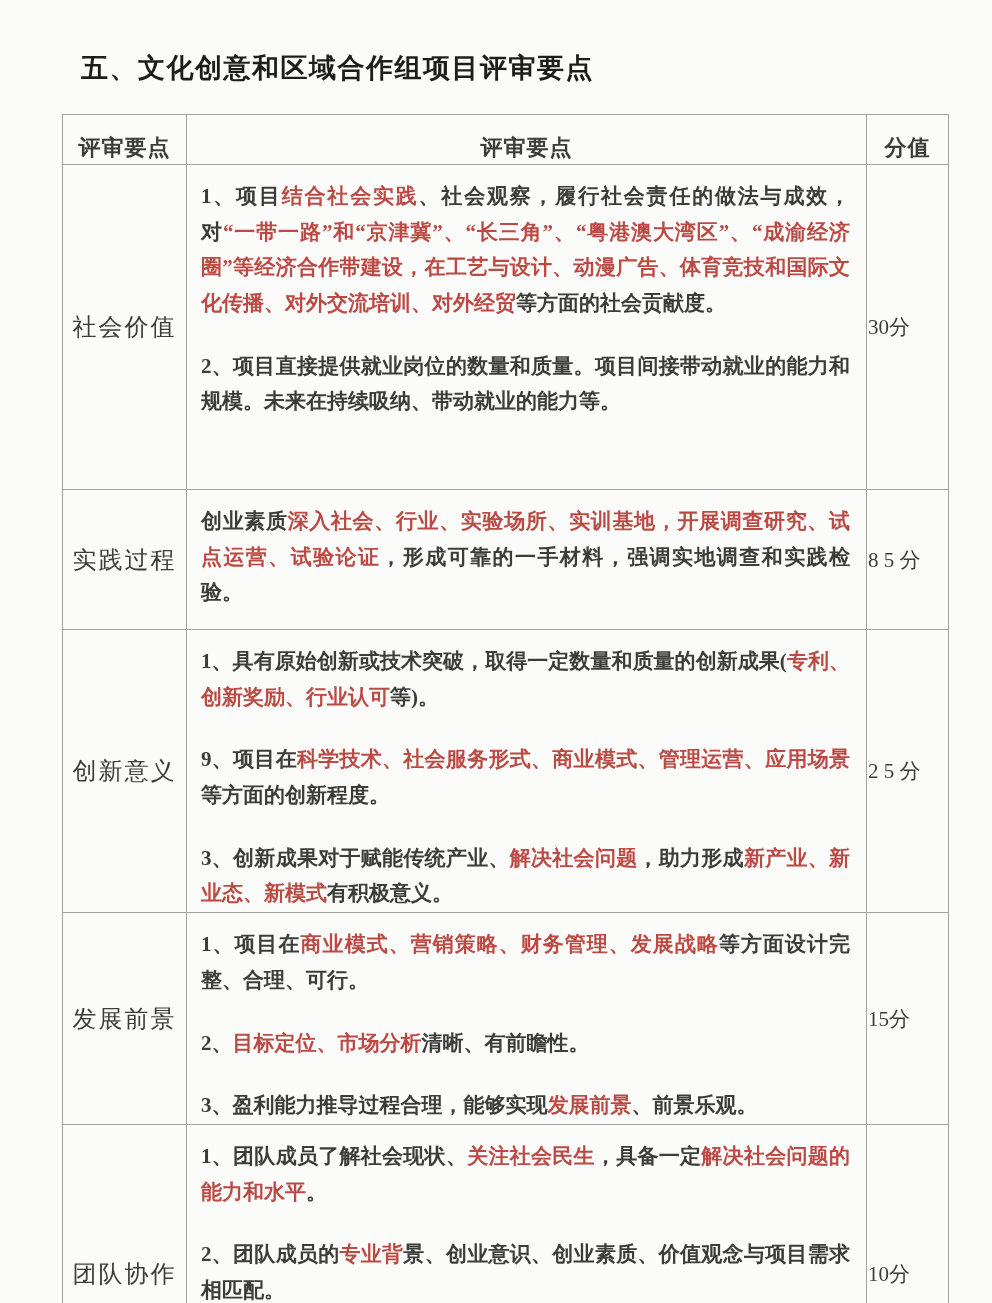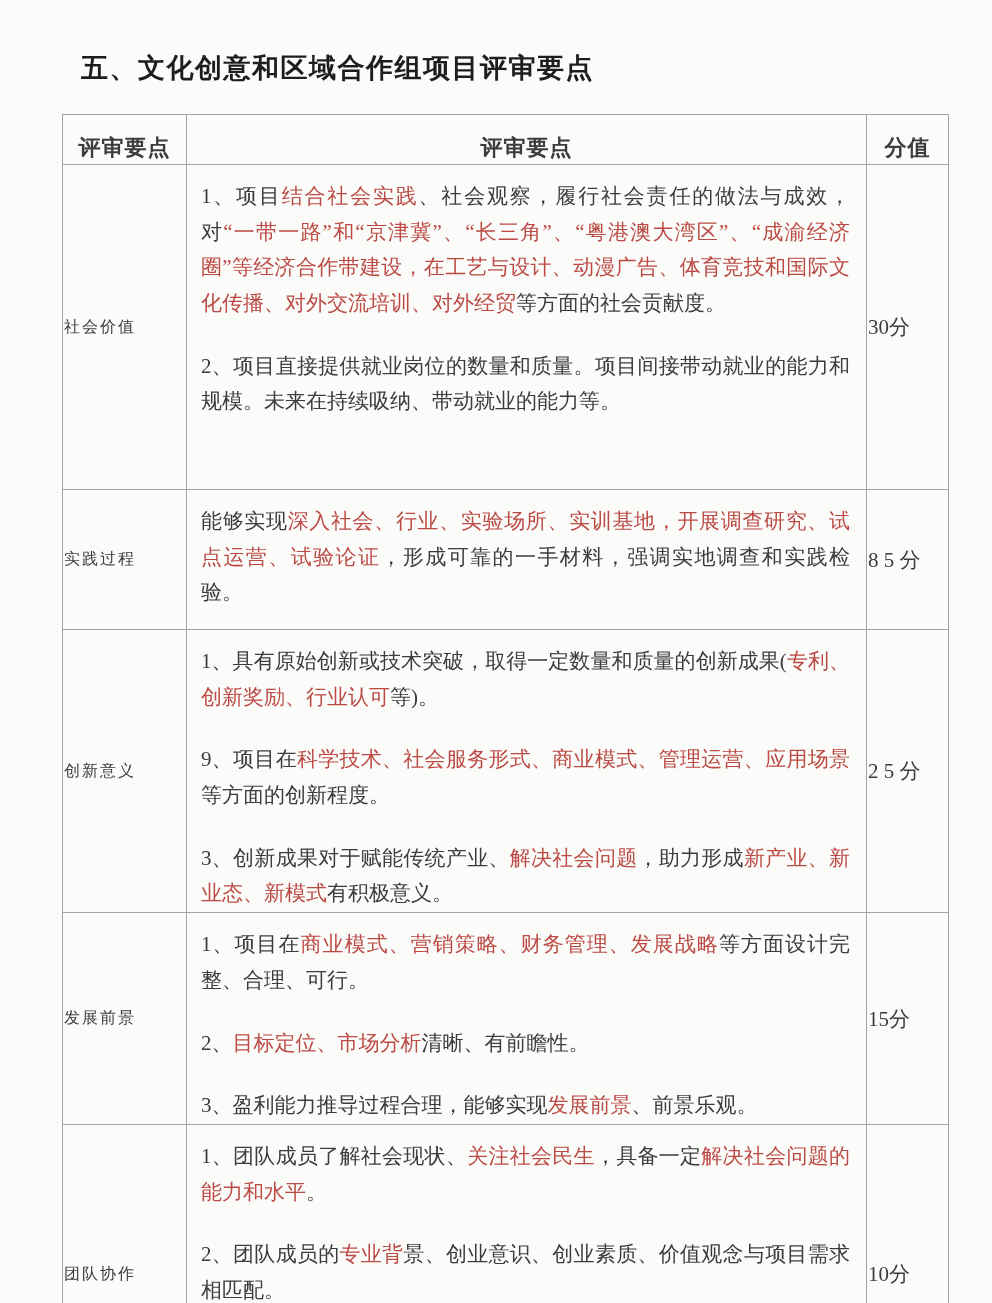--- a/index.html
+++ b/index.html
@@ -50,37 +50,38 @@
   th.hdr{
     font-size:22px;
     font-weight:600;
     color:var(--text);
     text-align:center;
     vertical-align:middle;
     padding-top:18px;
     letter-spacing:1px;
   }
   td.category{
-    text-align:left;
+    text-align:center;
     vertical-align:middle;
-    font-size:16px;
+    font-size:24px;
     letter-spacing:2px;
     white-space:nowrap;
   }
   td.score{
     vertical-align:middle;
     font-size:21px;
     white-space:nowrap;
   }
   td.criteria{
     vertical-align:top;
     padding:14px 16px 0 14px;
     font-size:21px;
     line-height:1.7;
     text-align:justify;
+    font-weight:bold;
   }
   td.criteria p{
     margin:0 0 27px 0;
   }
   td.criteria p:last-child{margin-bottom:0;}
   .red{color:var(--red);}
 </style>
 </head>
 <body>
 
@@ -104,21 +105,21 @@
         <td class="category">社会价值</td>
         <td class="criteria">
           <p><span>1、项目</span><span class="red">结合社会实践</span><span>、社会观察，履行社会责任的做法与成效，对</span><span class="red">“一带一路”和“京津冀”、“长三角”、“粤港澳大湾区”、“成渝经济圈”等经济合作带建设，在工艺与设计、动漫广告、体育竞技和国际文化传播、对外交流培训、对外经贸</span><span>等方面的社会贡献度。</span></p>
           <p><span>2、项目直接提供就业岗位的数量和质量。项目间接带动就业的能力和规模。未来在持续吸纳、带动就业的能力等。</span></p>
         </td>
         <td class="score">30分</td>
       </tr>
       <tr class="row-1">
         <td class="category">实践过程</td>
         <td class="criteria">
-          <p><span>能够实现</span><span class="red">深入社会、行业、实验场所、实训基地，开展调查研究、试点运营、试验论证</span><span>，形成可靠的一手材料，强调实地调查和实践检验。</span></p>
+          <p><span>创业素质</span><span class="red">深入社会、行业、实验场所、实训基地，开展调查研究、试点运营、试验论证</span><span>，形成可靠的一手材料，强调实地调查和实践检验。</span></p>
         </td>
         <td class="score">8 5 分</td>
       </tr>
       <tr class="row-2">
         <td class="category">创新意义</td>
         <td class="criteria">
           <p><span>1、具有原始创新或技术突破，取得一定数量和质量的创新成果(</span><span class="red">专利、创新奖励、行业认可</span><span>等)。</span></p>
           <p><span>9、项目在</span><span class="red">科学技术、社会服务形式、商业模式、管理运营、应用场景</span><span>等方面的创新程度。</span></p>
           <p><span>3、创新成果对于赋能传统产业、</span><span class="red">解决社会问题</span><span>，助力形成</span><span class="red">新产业、新业态、新模式</span><span>有积极意义。</span></p>
         </td>

